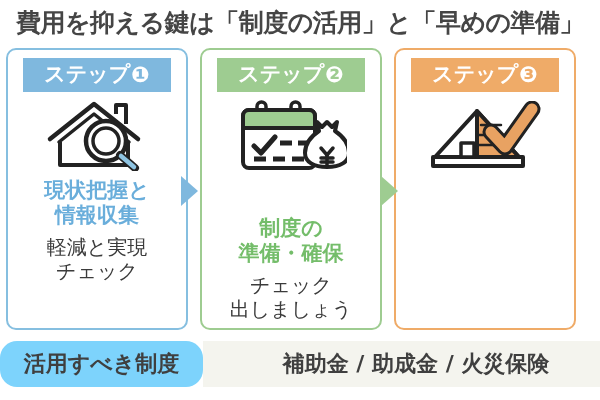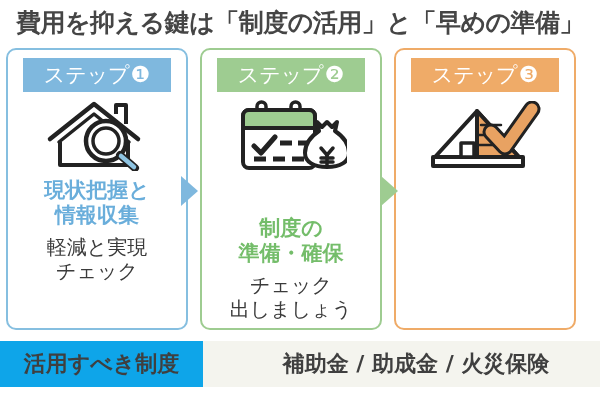--- a/index.html
+++ b/index.html
@@ -77,26 +77,26 @@
     justify-content: center;
     box-sizing: border-box;
   }
   .c1 .card-header { background: #7fb8de; }
   .c2 .card-header { background: #9ecc91; }
   .c3 .card-header { background: #efab68; }
 
   .card-header-text {
     color: #ffffff;
     font-size: 21px;
-    font-weight: normal;
+    font-weight: bold;
     letter-spacing: 0px;
     line-height: 1;
     white-space: nowrap;
     display: flex;
-    align-items: center;
+    align-items: flex-start;
   }
   .step-num {
     font-size: 22px;
     margin-left: 1px;
     line-height: 1;
   }
 
   .icon-box {
     width: 120px;
     height: 72px;
@@ -151,24 +151,25 @@
     position: absolute;
     left: 0; top: 341px;
     width: 600px;
     height: 46px;
     display: flex;
     flex-direction: row;
     align-items: stretch;
   }
   .footer-left {
     width: 203px;
-    background: #0ea5e9;
-    display: flex;
-    align-items: center;
-    justify-content: center;
+    background: #7dd3fc;
+    display: flex;
+    align-items: center;
+    justify-content: center;
+    border-radius: 17px;
   }
   .footer-right {
     flex: 1;
     background: #f4f4ee;
     display: flex;
     align-items: center;
     justify-content: center;
     padding-left: 29px;
   }
   .footer-text {

